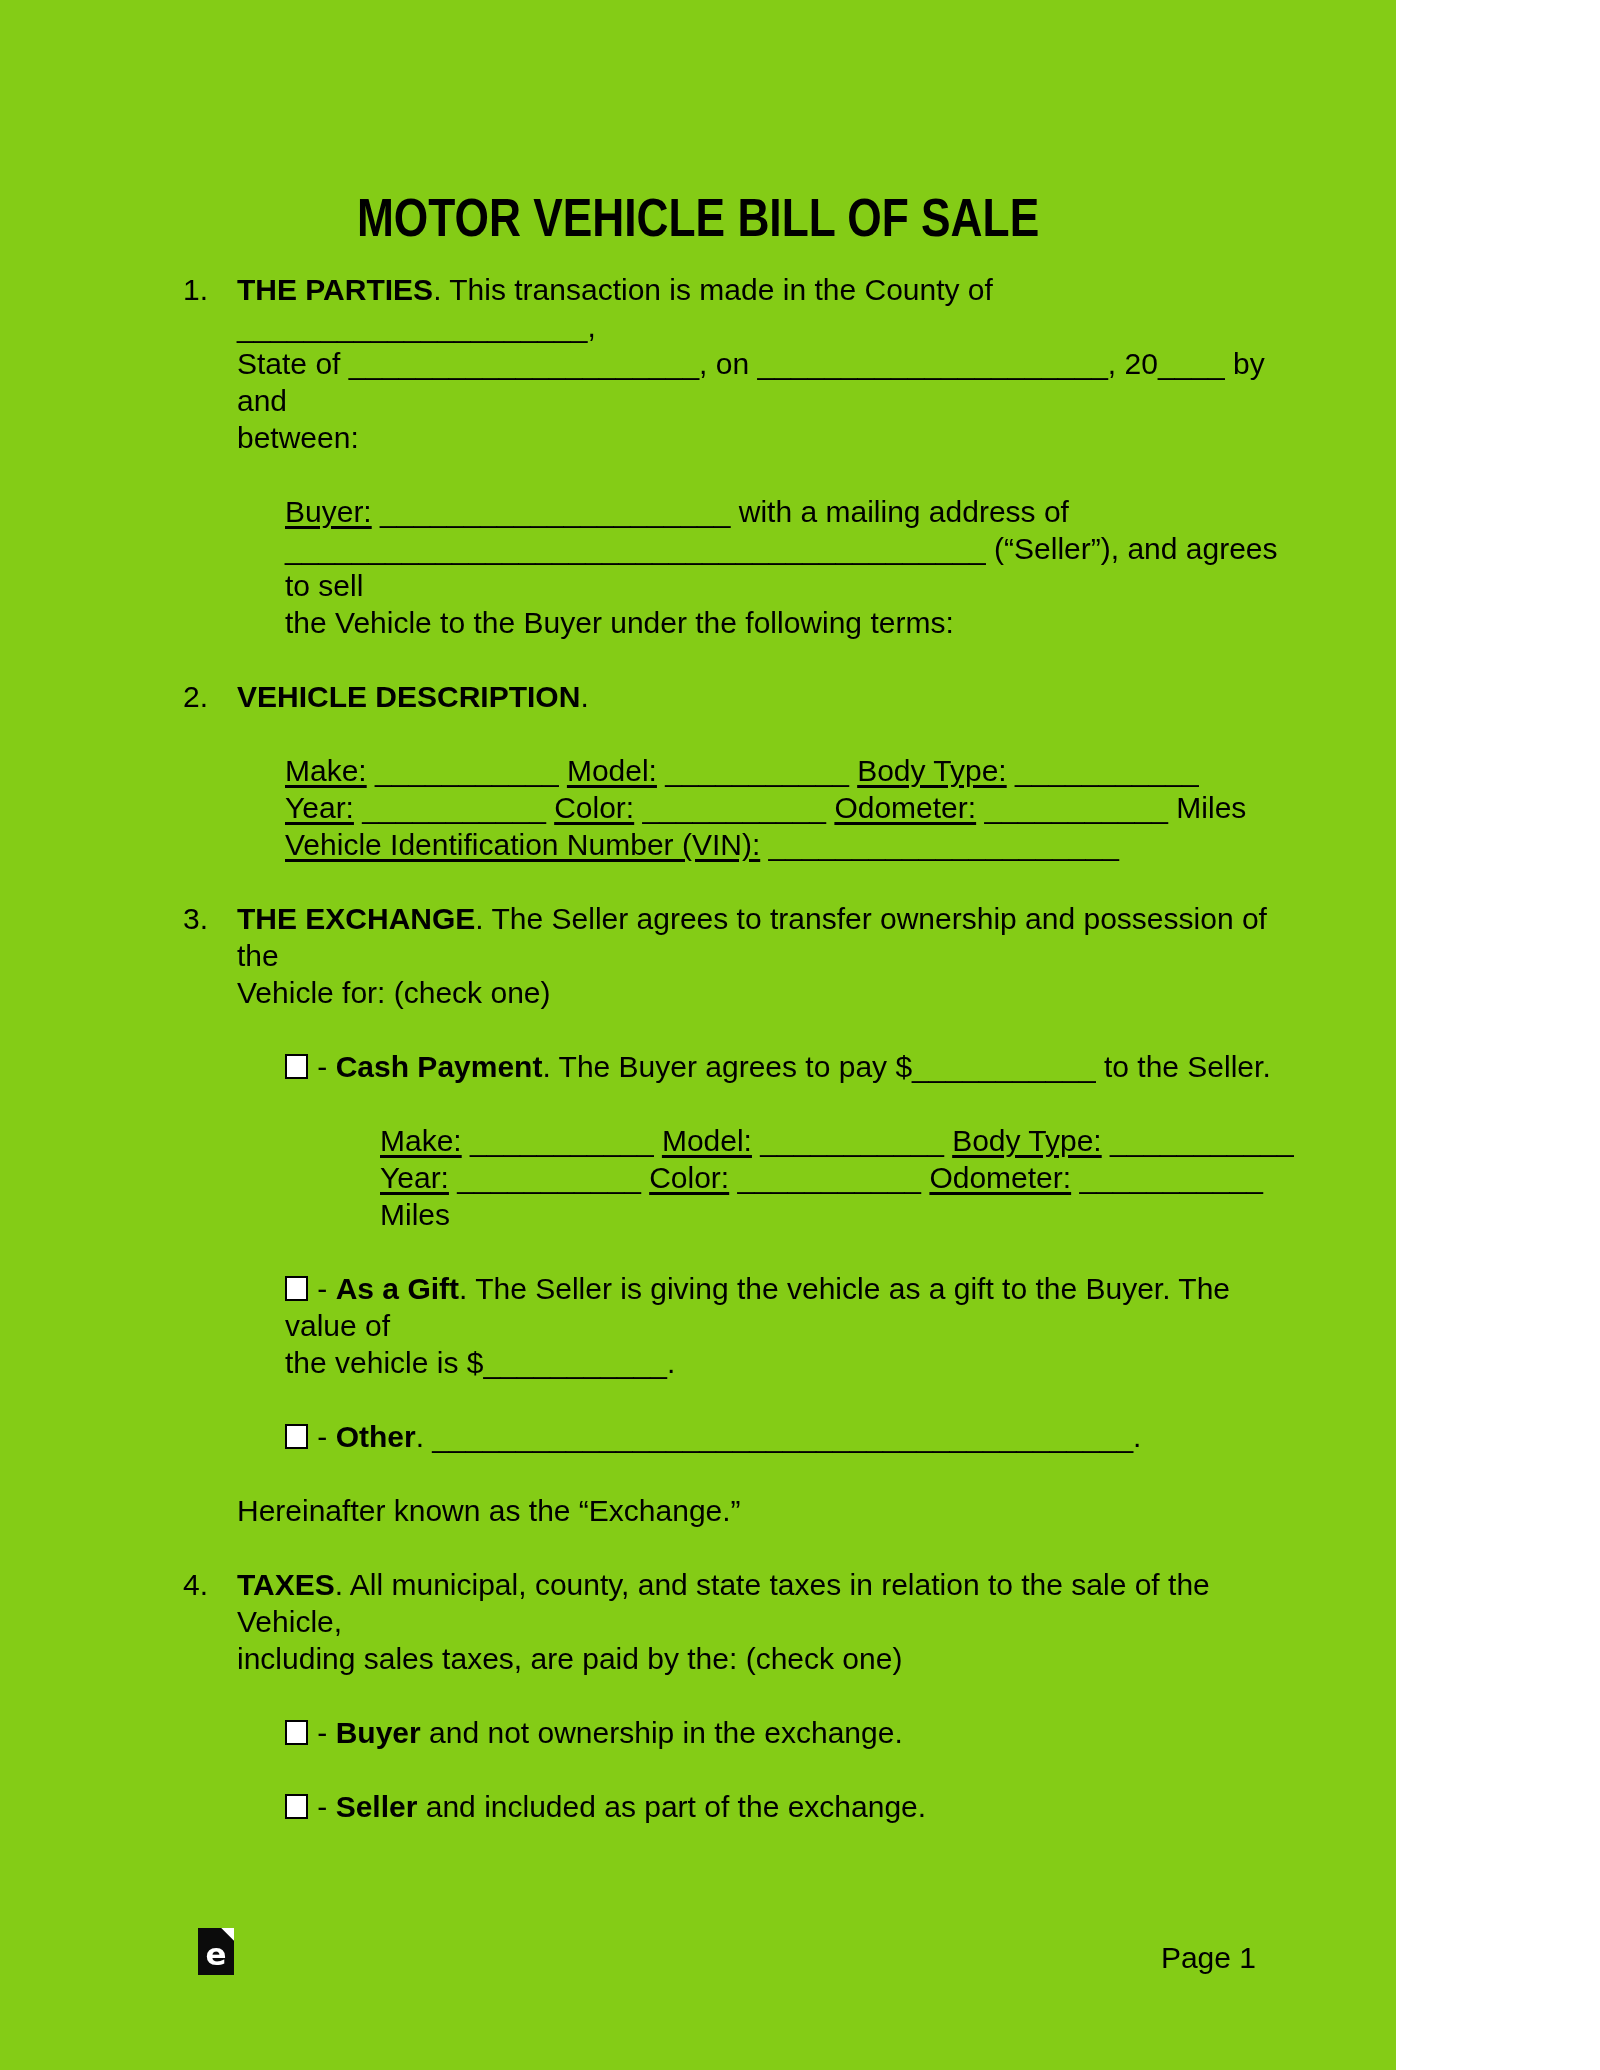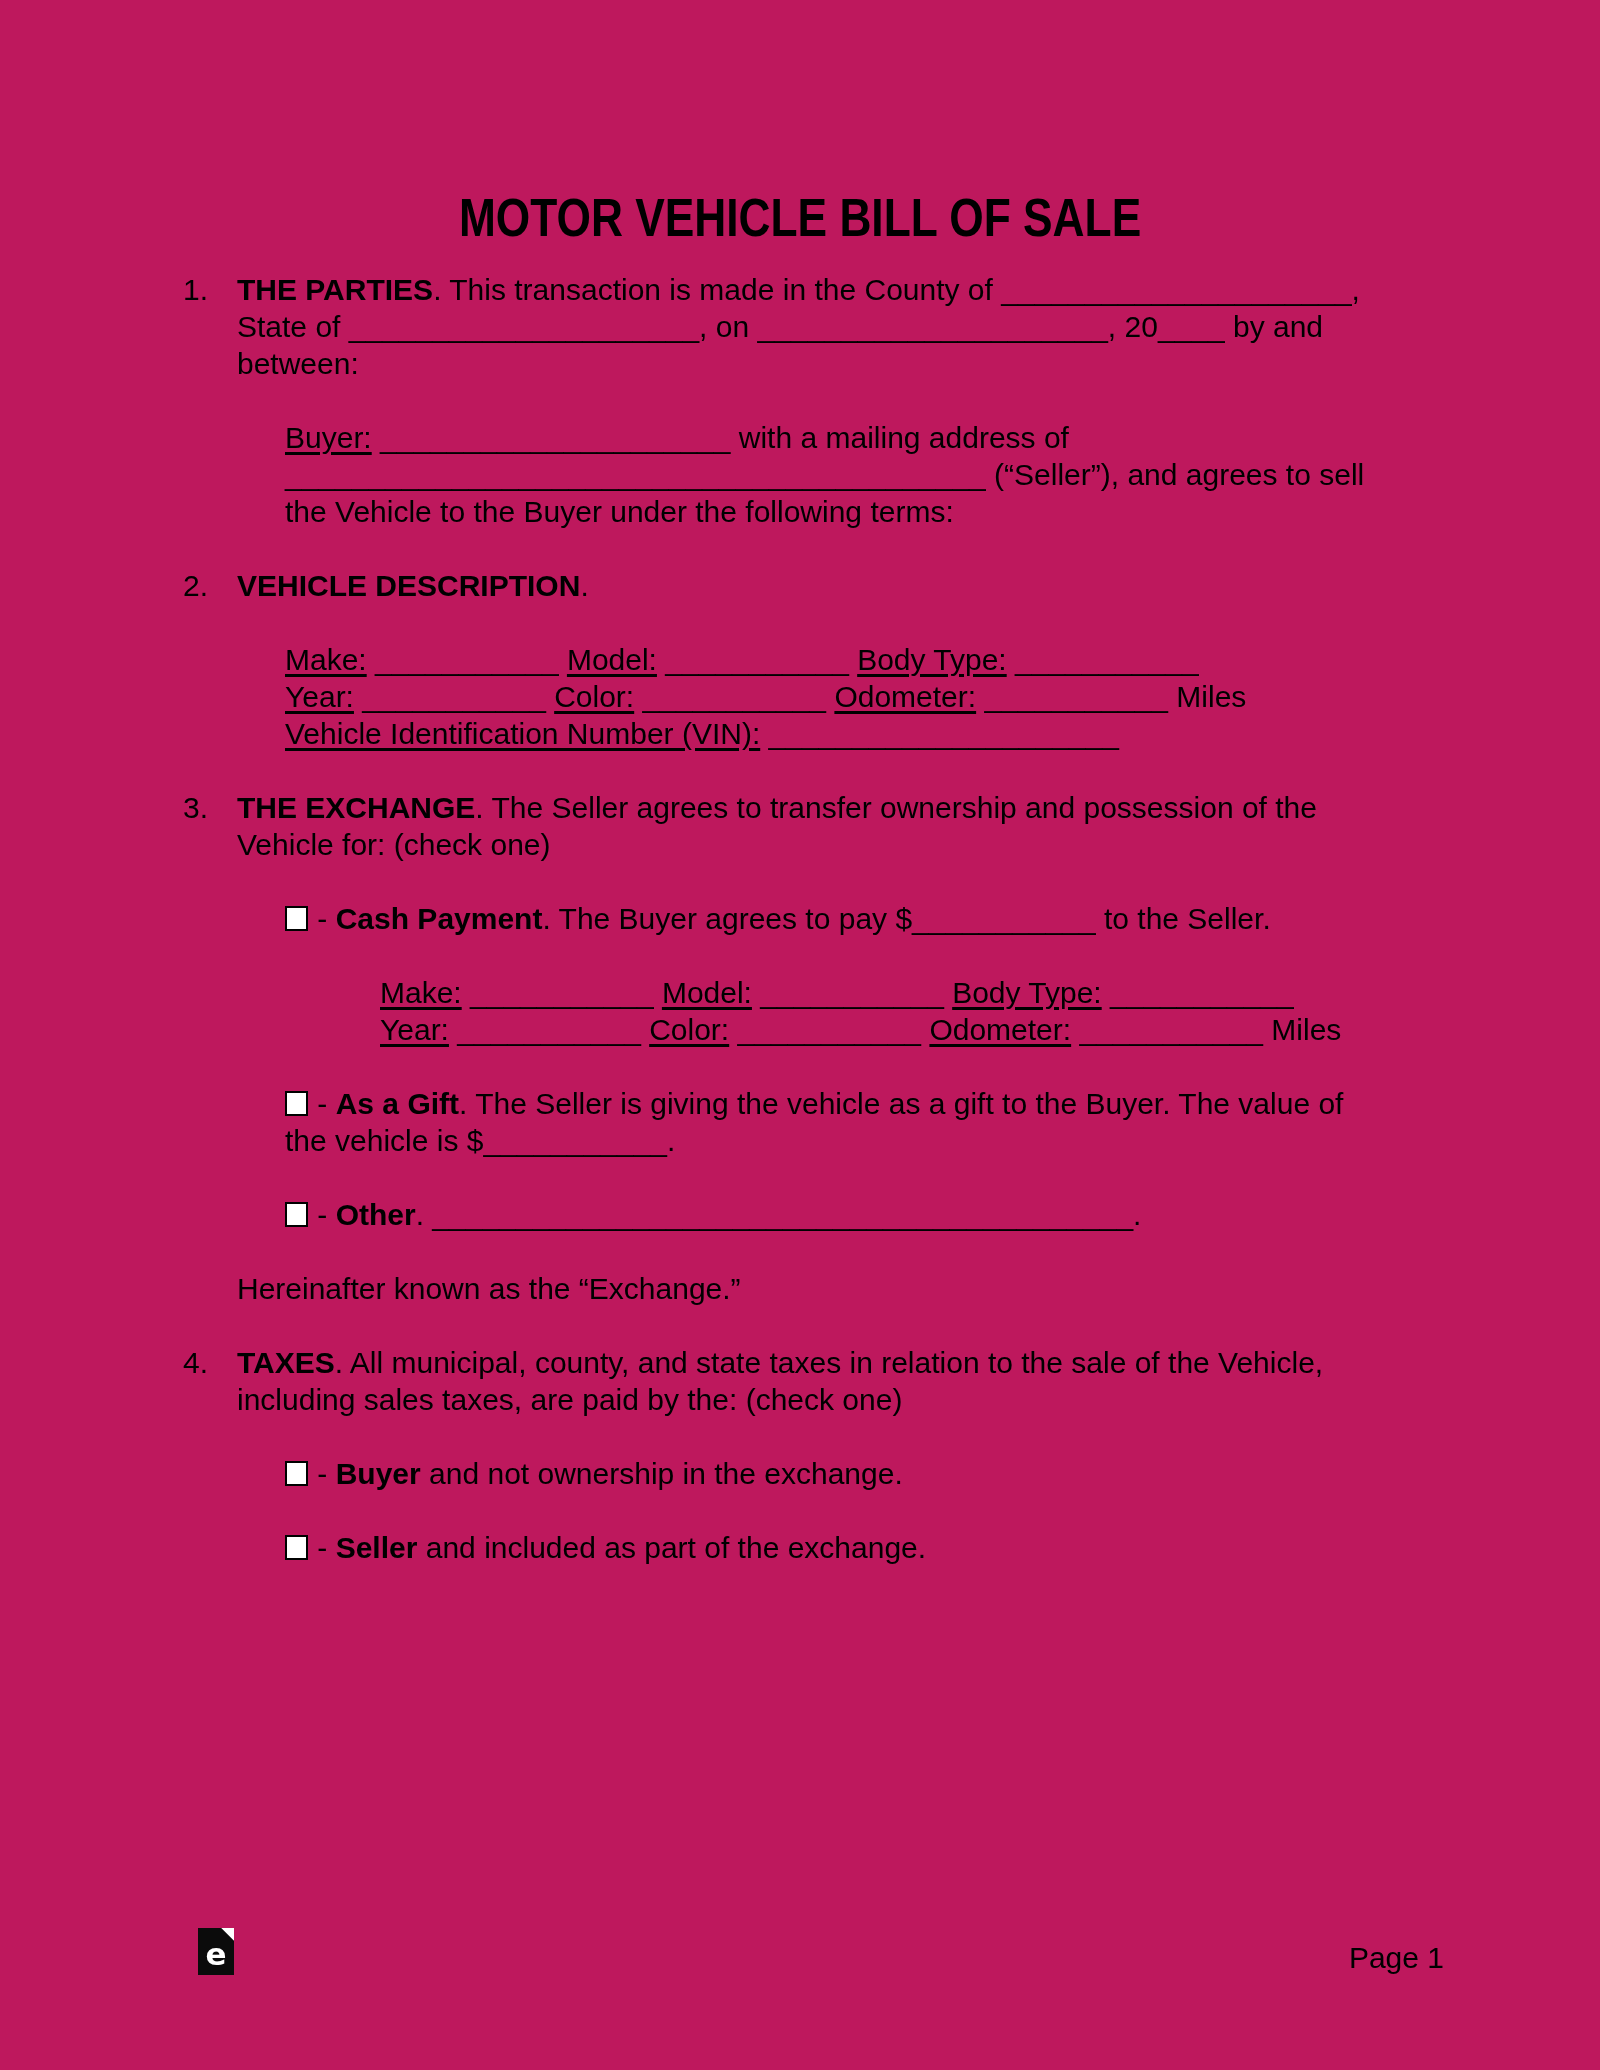--- a/index.html
+++ b/index.html
@@ -1,36 +1,36 @@
 <!DOCTYPE html>
 <html><head>
 <meta charset="utf-8">
 <style>
   html,body{margin:0;padding:0;background:#ffffff;}
-  .page{position:relative;width:1600px;height:2070px;background:#be185d;
+  .page{position:relative;width:1396px;height:2070px;background:#84cc16;
         font-family:"Liberation Sans",sans-serif;color:#000;overflow:hidden;}
   .title{position:absolute;top:186px;left:0;width:100%;text-align:center;
          font-size:54px;font-weight:bold;margin:0;white-space:nowrap;}
   .title-inner{display:inline-block;transform:scaleX(0.82);transform-origin:50% 50%;letter-spacing:0px;}
   .doc{position:absolute;top:271px;left:0;right:0;}
   .blk{position:relative;font-size:30px;line-height:37px;margin:0 90px 37px 237px;
        white-space:pre-wrap;}
   .blk.lv1{margin-left:237px;}
   .blk.lv2{margin-left:285px;}
   .blk.lv3{margin-left:380px;}
   .num{position:absolute;left:-54px;top:0;}
   .b{font-weight:bold;margin-top:7px;}
   .u{text-decoration:underline;text-underline-offset:4px;}
   .cbx{display:inline-block;width:19px;height:21px;border:2px solid #000;
        vertical-align:-2px;margin-right:1px;background:#fff;}
   .logo{position:absolute;left:198px;top:1928px;width:36px;height:47px;background:#0b0b0b;overflow:hidden;}
   .logo-fold{position:absolute;top:-9px;right:-9px;width:18px;height:18px;background:#ffffff;transform:rotate(45deg);}
   .logo-letter{position:absolute;left:50%;top:56%;transform:translate(-50%,-50%);
        color:#ffffff;font-weight:bold;font-size:31px;font-family:"DejaVu Sans",sans-serif;}
-  .pageno{position:absolute;right:156px;top:1941px;font-size:30px;}
+  .pageno{position:absolute;right:140px;top:1941px;font-size:30px;}
 </style>
 </head>
 <body>
 
 <div class="page">
   <h1 class="title"><span class="title-inner">MOTOR VEHICLE BILL OF SALE</span></h1>
 
   <main class="doc">
       <p class="blk lv1"><span class="num">1.</span><span class="b ">THE PARTIES</span><span class="">. This transaction is made in the County of _____________________,
 State of _____________________, on _____________________, 20____ by and

